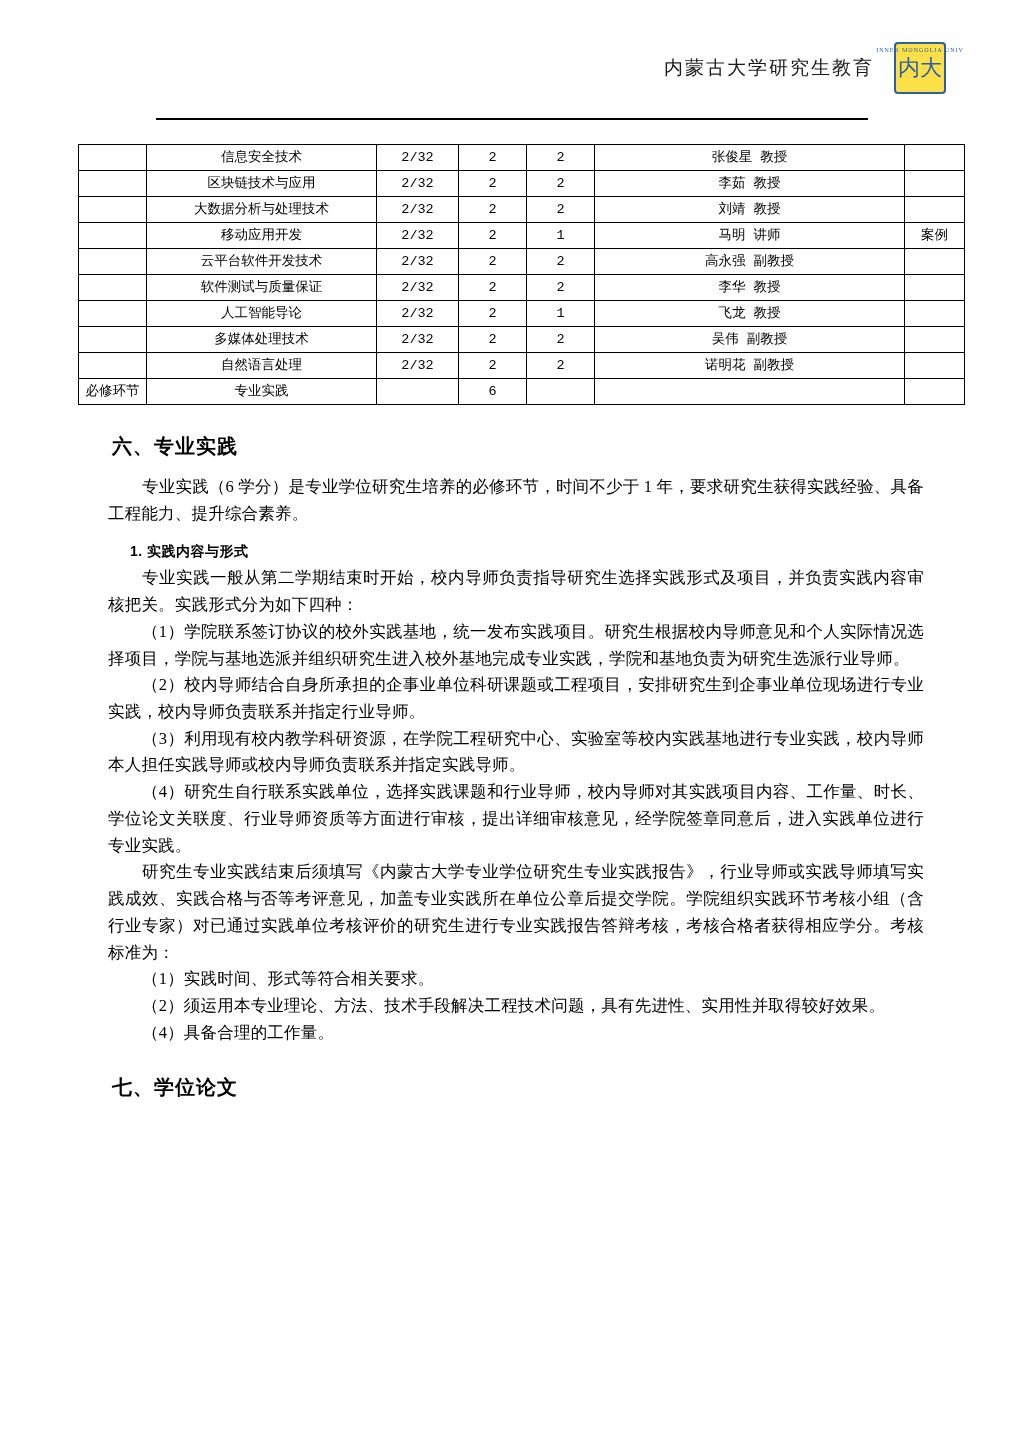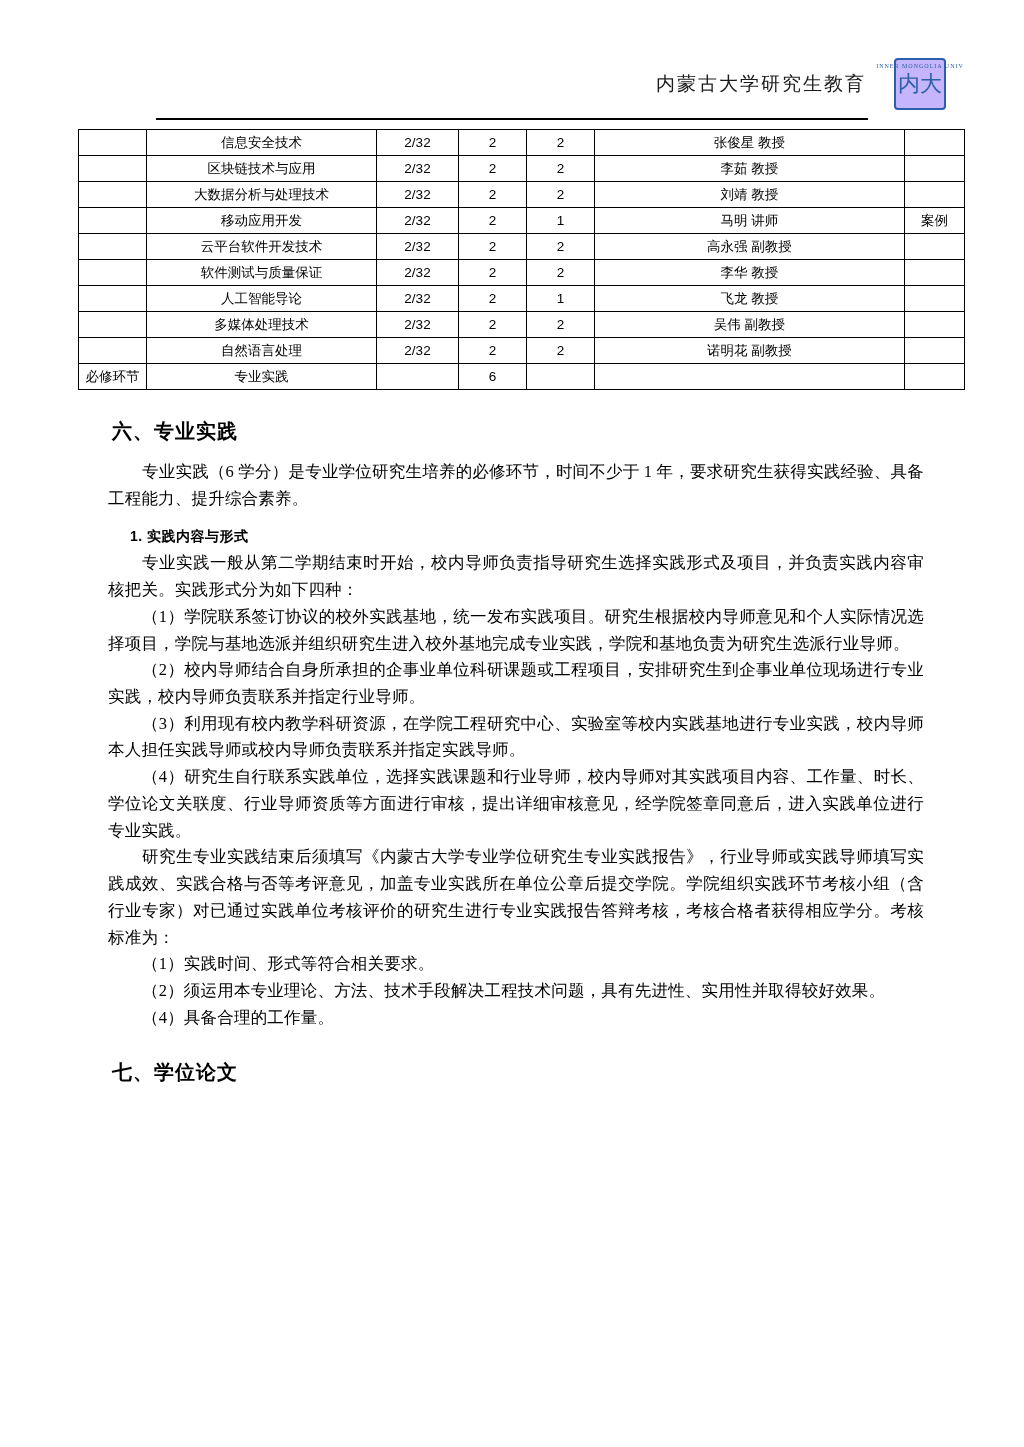--- a/index.html
+++ b/index.html
@@ -24,43 +24,43 @@
   }
 
   
   .header {
     position: relative;
     height: 120px;
   }
   .header-inner {
     position: absolute;
     right: 0;
-    top: 58px;
+    top: 42px;
     display: flex;
     align-items: center;
-    gap: 28px;
+    gap: 20px;
     justify-content: center;
   }
   .header-title {
     font-family: "Liberation Serif", "DejaVu Serif", serif;
     font-size: 19px;
     letter-spacing: 2px;
     color: #1a1a1a;
     font-weight: 500;
   }
   .seal {
     width: 48px;
     height: 48px;
     border: 2px solid #2c5fa8;
     border-radius: 4px;
     display: flex;
     align-items: center;
     justify-content: center;
     position: relative;
-    background: #c4b5fd;
+    background: #fde047;
   }
   .seal-inner {
     font-size: 22px;
     color: #2c5fa8;
     font-family: "Liberation Serif", serif;
     line-height: 1;
   }
   .seal-arc {
     position: absolute;
     top: 3px;
@@ -75,22 +75,22 @@
     right: 78px;
     top: 118px;
     border-top: 2px solid #000;
   }
 
   
   table.course-table {
     width: 100%;
     border-collapse: collapse;
     table-layout: fixed;
-    margin-top: 9px;
-    font-family: Liberation Sans, sans-serif;
+    margin-top: 24px;
+    font-family: Liberation Mono, monospace;
   }
   table.course-table td {
     border: 1px solid #000;
     font-size: 13.5px;
     text-align: center;
     height: 25px;
     line-height: 25px;
     padding: 0 2px;
     white-space: nowrap;
     overflow: hidden;

